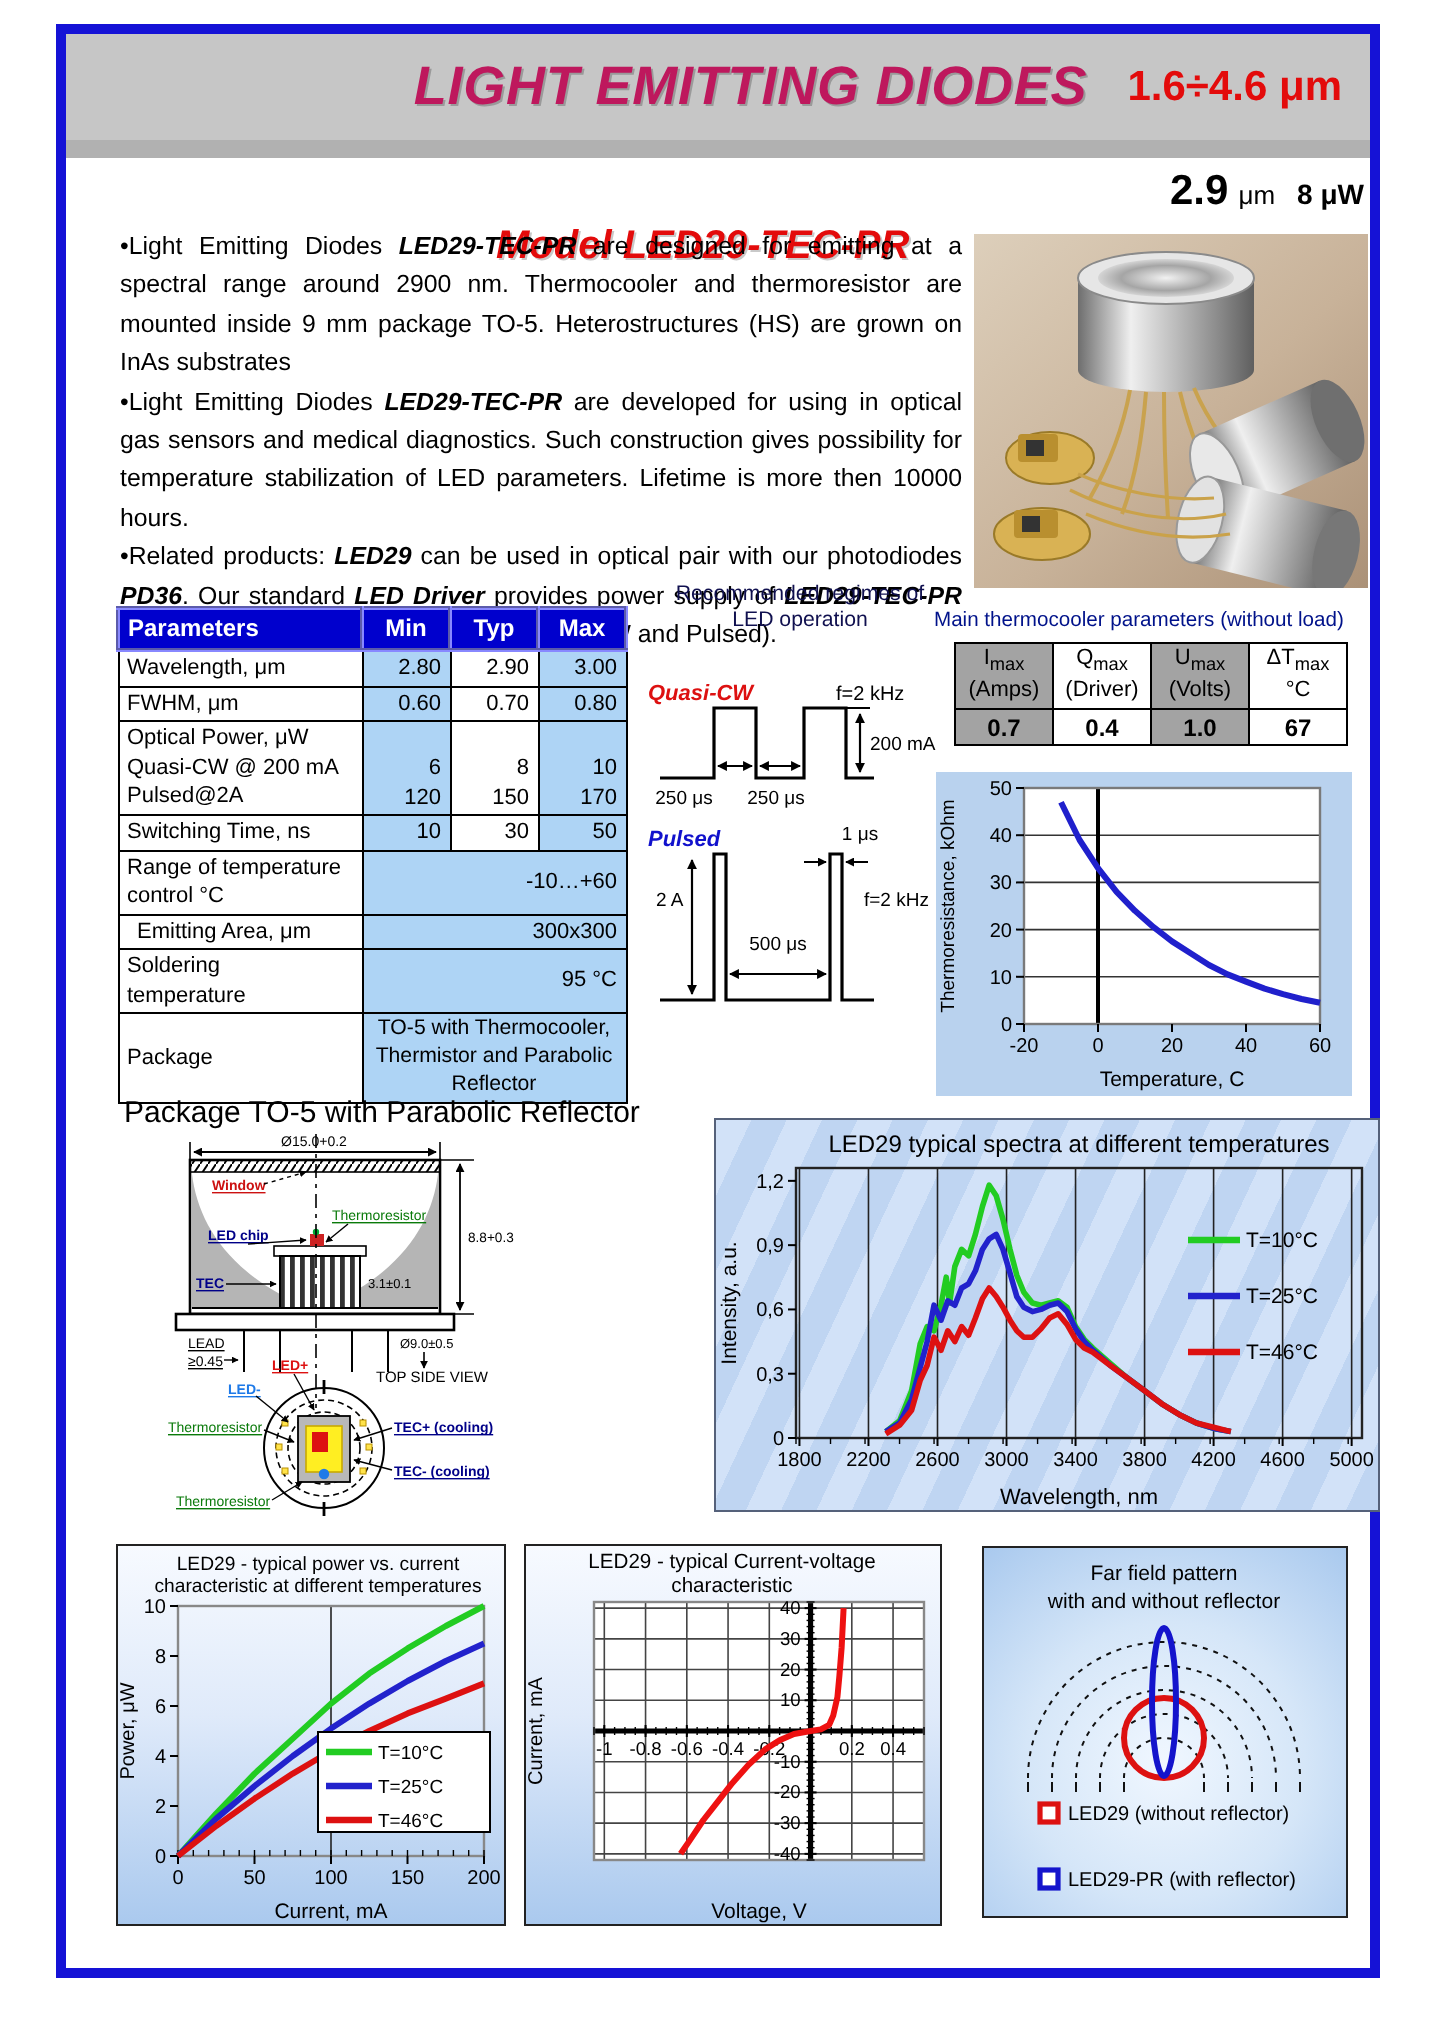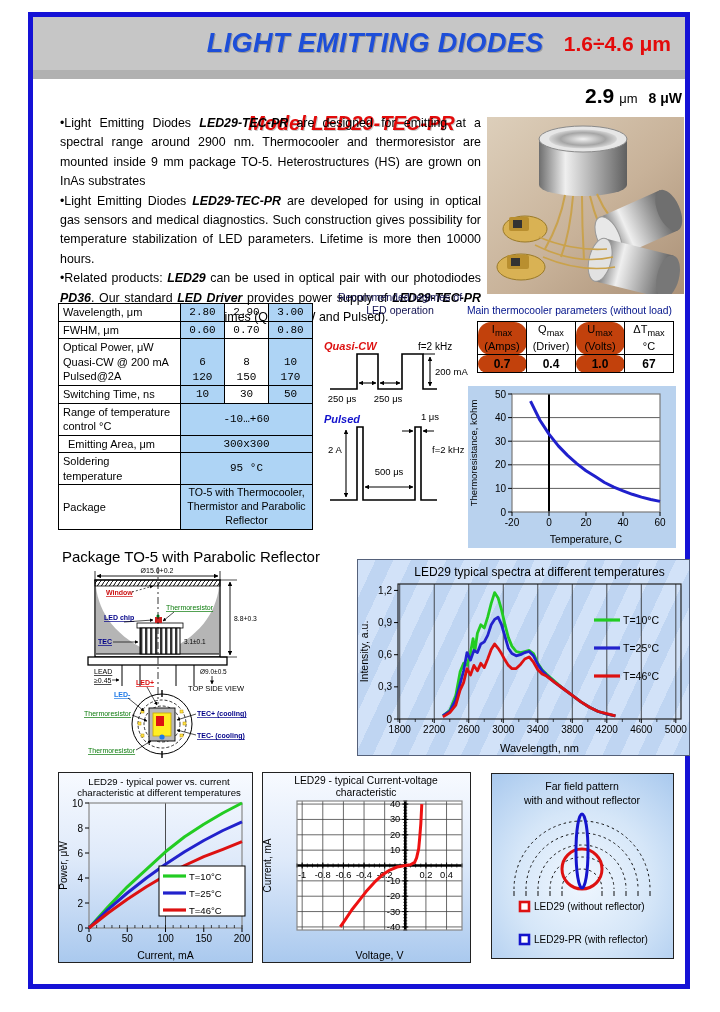--- a/index.html
+++ b/index.html
@@ -2,52 +2,52 @@
 <html><head>
 <meta charset="utf-8">
 <style>
   * { margin:0; padding:0; box-sizing:border-box; }
   html,body { background:#ffffff; }
   body { width:720px; height:1012px; position:relative; font-family:"Liberation Sans", sans-serif; color:#000; overflow:hidden; }
   .abs { position:absolute; }
   .frame { left:28px; top:12px; width:662px; height:977px; border:5px solid #1512d6; }
   .hband { left:33px; top:17px; width:652px; height:53px; background:#c6c6c6;
            display:flex; align-items:center; justify-content:flex-end; gap:20px; padding-right:14px; }
-  .hband .ht { color:#1d4ed8; font-size:27px; font-weight:bold; font-style:italic; letter-spacing:.4px; text-shadow:1px 1px 0 #9a9a9a; }
+  .hband .ht { color:#be185d; font-size:27px; font-weight:bold; font-style:italic; letter-spacing:.4px; text-shadow:1px 1px 0 #9a9a9a; }
   .hband .hr { color:#e30b0b; font-size:21px; font-weight:bold; }
   .hstrip { left:33px; top:70px; width:652px; height:9px; background:#b1b1b1; }
   .model-label { left:248px; top:84px; color:#e30b0b; font-size:20px; font-weight:bold; font-style:italic; text-shadow:1px 1px 0 #c9c9c9;margin-top:28px; }
   .model-vals { right:38px; top:84px; color:#000000; display:flex; align-items:baseline; gap:5px; }
   .model-vals .wl { font-size:21px; font-weight:bold; }
   .model-vals .un { font-size:13px; }
   .model-vals .pw { font-size:14px; font-weight:bold; margin-left:6px; }
   .intro { left:60px; top:114px; width:421px; font-size:12.4px; line-height:19.4px; text-align:justify; }
   .intro p { margin:0; }
   .intro .bi { font-weight:bold; font-style:italic; }
   .photo { left:487px; top:117px; width:197px; height:177px; }
 
   table.ptable { left:58px; top:303px; width:254px; border-collapse:collapse; table-layout:fixed; }
   table.ptable th, table.ptable td { border:1.3px solid #000; font-size:11px; padding:1px 4px; line-height:1.32; vertical-align:middle; }
   table.ptable th { background:#0000cd; color:#fff; font-size:12px; height:21px; border:2px outset #8888ff; }
   table.ptable td.lab { text-align:left; background:#fff; }
-  table.ptable td.val { text-align:center;font-family:Liberation Mono, monospace; }
+  table.ptable td.val { text-align:right; }
   table.ptable .sh { background:#aed4f5; }
   table.ptable .indent { padding-left:9px; }
   table.ptable td.pkgv { font-size:10.6px; text-align:center; }
   .spacer { height:15px; }
 
   .regimes { left:322px; top:291px; width:156px; }
   .rtitle { font-size:10.6px; color:#10104f; text-align:center; line-height:1.25; }
 
   .tc-title { left:467px; top:305px; width:226px; font-size:10.3px; color:#00128a; white-space:nowrap; }
   table.tctable { left:477px; top:321px; border-collapse:collapse; table-layout:fixed; }
   table.tctable th, table.tctable td { border:1.2px solid #000; font-size:11px; text-align:center; padding:1px 2px; background:#fff; }
   table.tctable th { font-weight:normal; height:33px; line-height:1.25; }
   table.tctable td { font-weight:bold; font-size:12px; height:18px; }
-  table.tctable .sh { background:#c2410c;border-radius:13px; }
+  table.tctable .sh { background:#a3a3a3; }
   table.tctable col { width:49px; }
 
   .chartbox { overflow:hidden; }
   .thermo-box { left:468px; top:386px; width:208px; height:162px; background:#b9d2ee; }
   .pkg-title { left:62px; top:548px; font-size:15px; color:#000; }
   .pkg-svg-wrap { left:60px; top:564px; width:260px; height:212px; }
   .spectra-box { left:357px; top:559px; width:333px; height:197px;
        background:repeating-linear-gradient(115deg,#d2e2f8 0 16px,#bfd5f2 16px 32px); border:1px solid #55617a; }
   .grad-box { background:linear-gradient(180deg,#f7faff 0%,#dfeafa 45%,#aac9ee 100%); border:1px solid #222; }
   .power-box { left:58px; top:772px; width:195px; height:191px; }
@@ -144,20 +144,26 @@
 </div>
 
 <table class="abs ptable">
   <colgroup>
       <col style="width:122px">
       <col style="width:44px">
       <col style="width:44px">
       <col style="width:44px">
     </colgroup>
   <tbody>
+      <tr>
+    <th style="text-align:left">Parameters</th>
+    <th>Min</th>
+    <th>Typ</th>
+    <th>Max</th>
+  </tr>
   <tr>
     <td class="lab">Wavelength, μm</td>
     <td class="val sh">2.80</td>
     <td class="val">2.90</td>
     <td class="val sh">3.00</td>
   </tr>
   <tr>
     <td class="lab">FWHM, μm</td>
     <td class="val sh">0.60</td>
     <td class="val">0.70</td>

